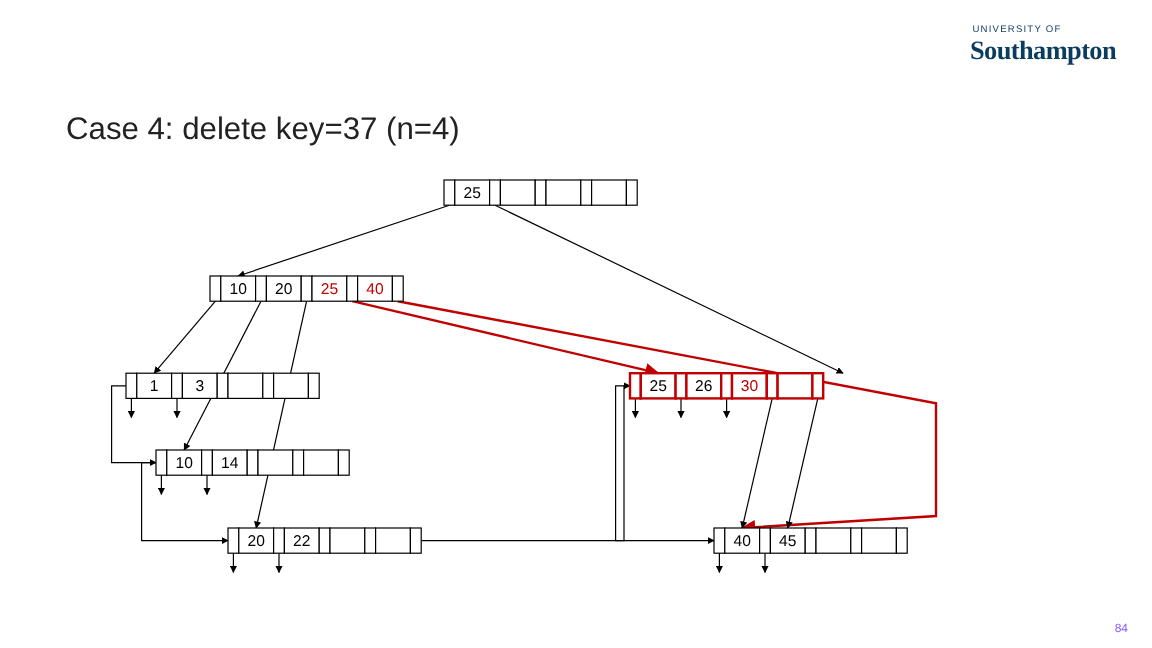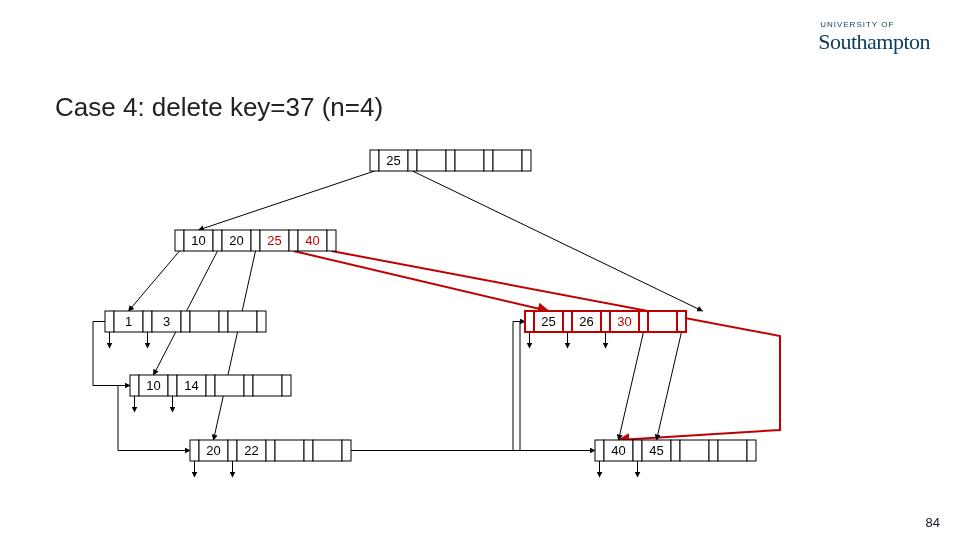--- a/index.html
+++ b/index.html
@@ -20,39 +20,39 @@
   }
   .logo .tag {
     font-size: 8px;
     letter-spacing: 1px;
     color: #0a3c5f;
     font-weight: 500;
     margin-left: 2px;
   }
   .logo .name {
     font-size: 22px;
-    font-weight: normal;
+    font-weight: bold;
     color: #0a3c5f;
     font-family: Georgia, 'Times New Roman', serif;
     letter-spacing: -0.5px;
   }
   .title {
     position: absolute;
     left: 55px;
     top: 92px;
     font-size: 26px;
     color: #222;
     font-family: Verdana, Geneva, sans-serif;
   }
   .slide-num {
     position: absolute;
     right: 20px;
     bottom: 10px;
-    font-size: 13px;
-    color: #0f172a;
+    font-size: 10px;
+    color: #8b5cf6;
   }
   svg {
     position: absolute;
     left: 0;
     top: 0;
   }
   .cell {
     stroke: #000;
     stroke-width: 1;
     fill: #fff;

